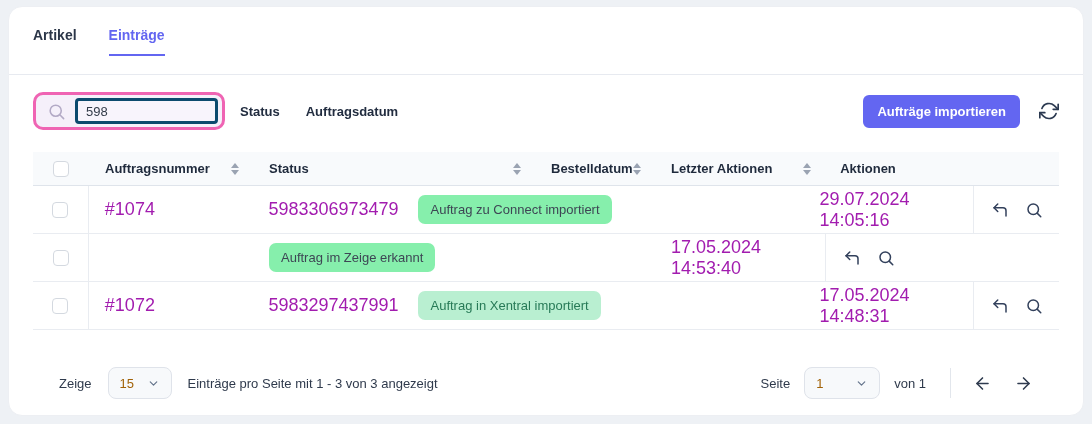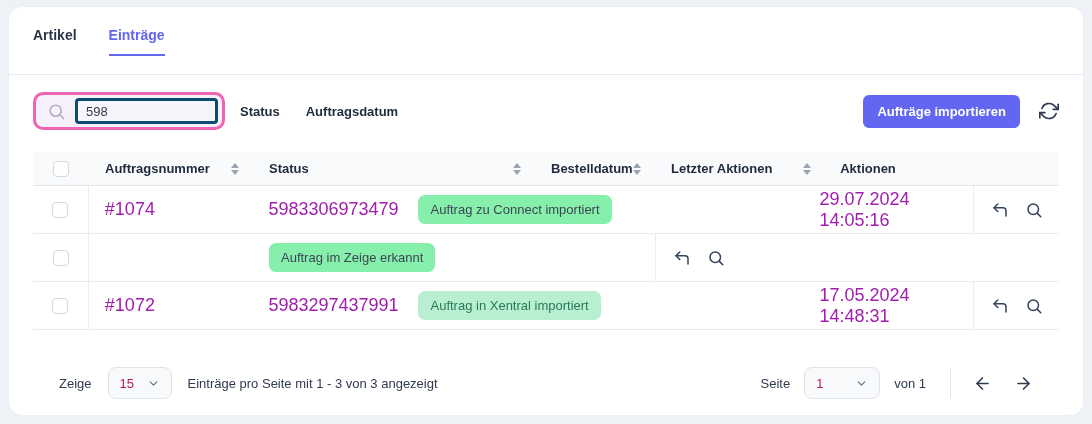--- a/index.html
+++ b/index.html
@@ -170,21 +170,21 @@
   .select{
     display:flex;
     align-items:center;
     justify-content:space-between;
     background:#f7f9fb;
     border:1px solid #dfe3ea;
     border-radius:8px;
     height:32px;
     padding:0 11px;
     cursor:pointer;
-    color:#be185d;
+    color:#a16207;
   }
   .select.size{width:64px;margin:0 16px;}
   .select.page{width:76px;margin:0 14px;}
   .footer-text{color:#2f3a4c;}
   .footer-right{margin-left:auto;display:flex;align-items:center;}
   .v-divider{width:1px;height:30px;background:#e2e6ec;margin:0 22px 0 24px;}
   .pager-arrows{display:flex;gap:22px;align-items:center;}
 </style>
 </head>
 <body>
@@ -288,20 +288,21 @@
 
     <div class="tr tbody-row">
       <div class="td col-check">
           <span class="checkbox"></span>
         </div>
       <div class="td col-nr cell-text"></div>
       <div class="td col-status">
           <span class="badge gray">Auftrag im Zeige erkannt</span>
         </div>
       <div class="td col-datum cell-text"></div>
+      <div class="td col-durchlauf cell-text">17.05.2024 14:53:40</div>
       <div class="td col-aktionen">
         <button class="icon-btn">
             <svg width="18" height="18" viewBox="0 0 24 24" fill="none" stroke="#33415c" stroke-width="2" stroke-linecap="round" stroke-linejoin="round">
               <polyline points="9 14 4 9 9 4"></polyline>
               <path d="M20 20v-7a4 4 0 0 0-4-4H4"></path>
             </svg>
           </button>
         <button class="icon-btn">
             <svg width="18" height="18" viewBox="0 0 24 24" fill="none" stroke="#33415c" stroke-width="2" stroke-linecap="round">
               <circle cx="11" cy="11" r="7"></circle>

